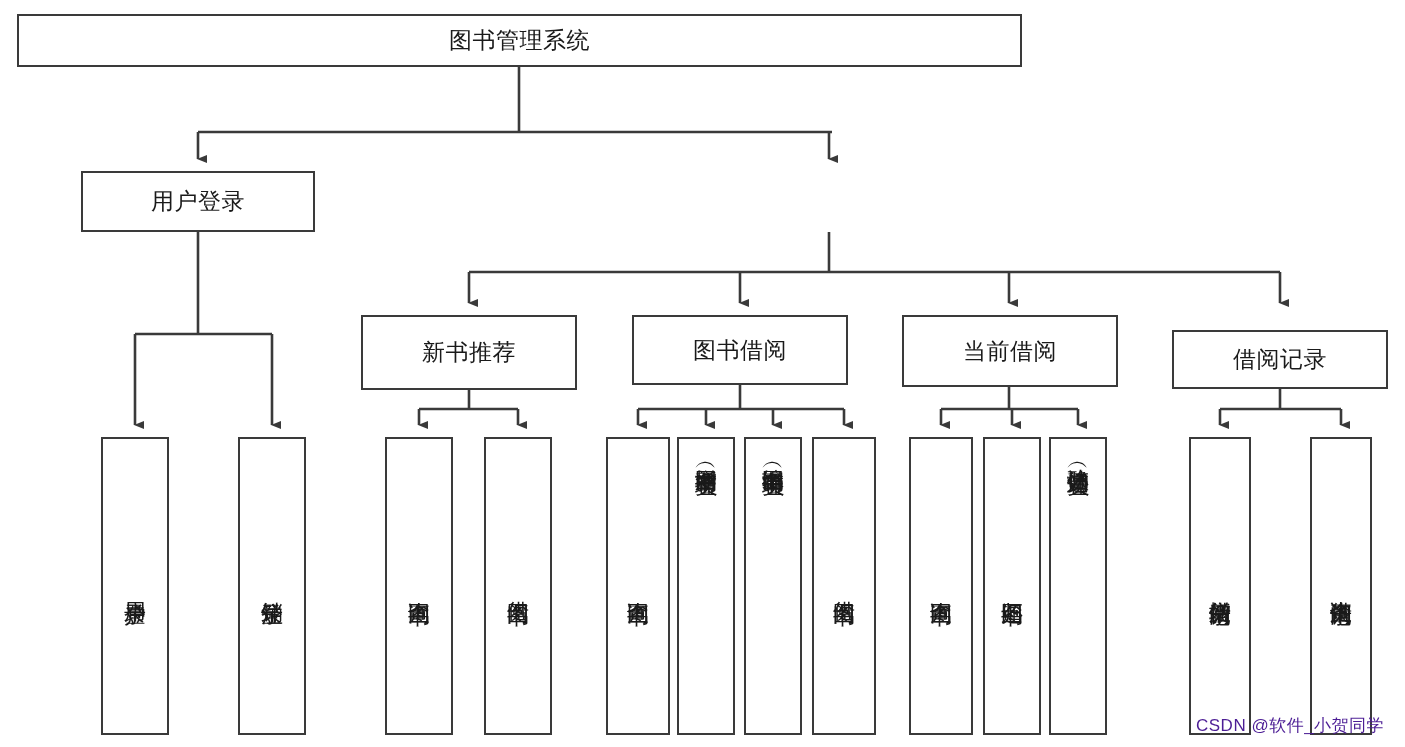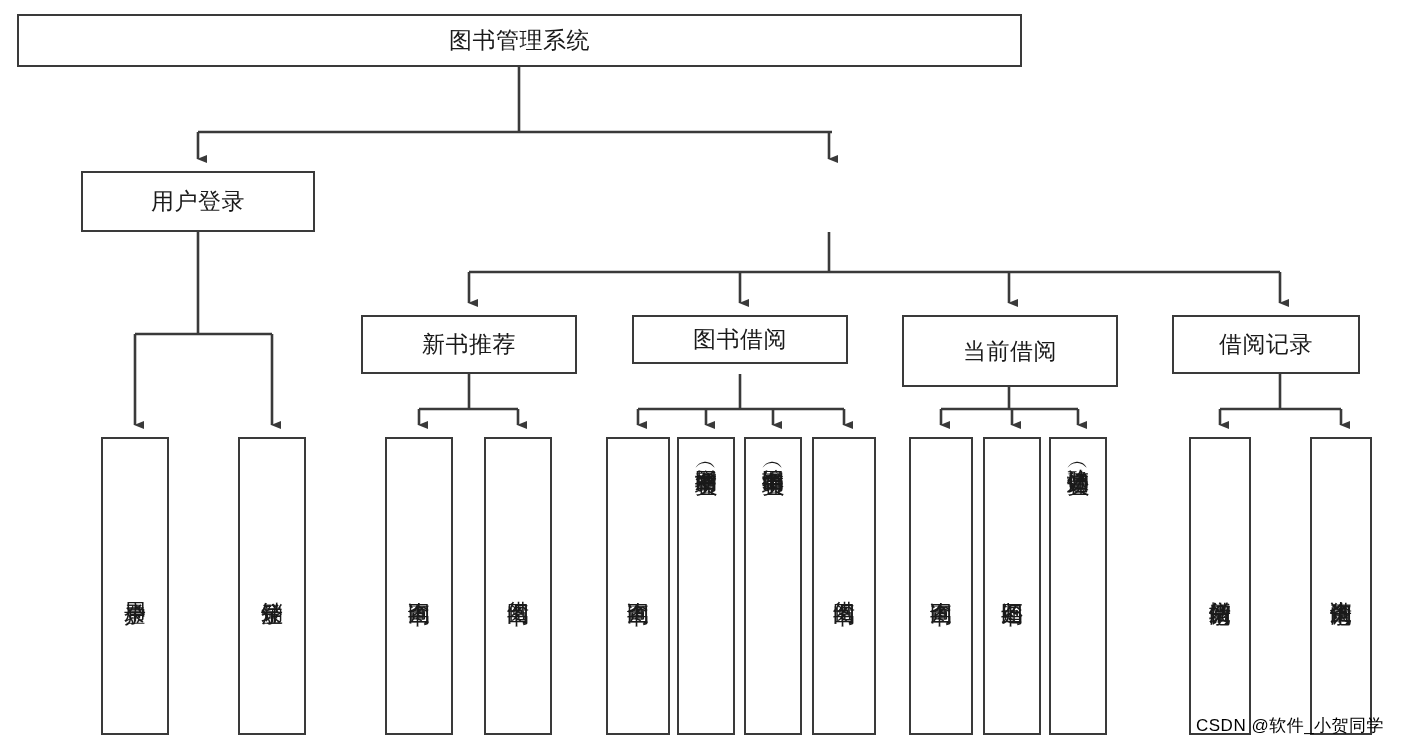--- a/index.html
+++ b/index.html
@@ -59,21 +59,21 @@
     justify-content: center;
     padding-top: 12px;
   }
   .leaf-box.centered {
     align-items: center;
     padding-top: 0;
   }
   .watermark {
     position: absolute;
     font-size: 17px;
-    color: #000000;
+    color: #4c1d95;
     white-space: nowrap;
     letter-spacing: 0.5px;
     pointer-events: none;
   }
 </style>
 </head>
 <body>
 
 <div id="diagram-root">
 
@@ -131,30 +131,30 @@
   </svg>
 
   <div class="node-box" style="left:17px; top:14px; width:1005px; height:53px;">
     <span class="node-label-h">图书管理系统</span>
   </div>
 
   <div class="node-box" style="left:81px; top:171px; width:234px; height:61px;">
     <span class="node-label-h">用户登录</span>
   </div>
 
-  <div class="node-box" style="left:361px; top:315px; width:216px; height:59px;">
+  <div class="node-box" style="left:361px; top:315px; width:216px; height:75px;">
     <span class="node-label-h">新书推荐</span>
   </div>
-  <div class="node-box" style="left:632px; top:315px; width:216px; height:49px;">
+  <div class="node-box" style="left:632px; top:315px; width:216px; height:70px;">
     <span class="node-label-h">图书借阅</span>
   </div>
   <div class="node-box" style="left:902px; top:315px; width:216px; height:72px;">
     <span class="node-label-h">当前借阅</span>
   </div>
-  <div class="node-box" style="left:1172px; top:315px; width:188px; height:59px;">
+  <div class="node-box" style="left:1172px; top:330px; width:216px; height:59px;">
     <span class="node-label-h">借阅记录</span>
   </div>
 
   <div class="node-box leaf-box centered" style="left:101px; top:437px; width:68px; height:298px;">
     <span class="node-label-v">用户登录</span>
   </div>
   <div class="node-box leaf-box centered" style="left:238px; top:437px; width:68px; height:298px;">
     <span class="node-label-v">注销登录</span>
   </div>
   <div class="node-box leaf-box centered" style="left:385px; top:437px; width:68px; height:298px;">

